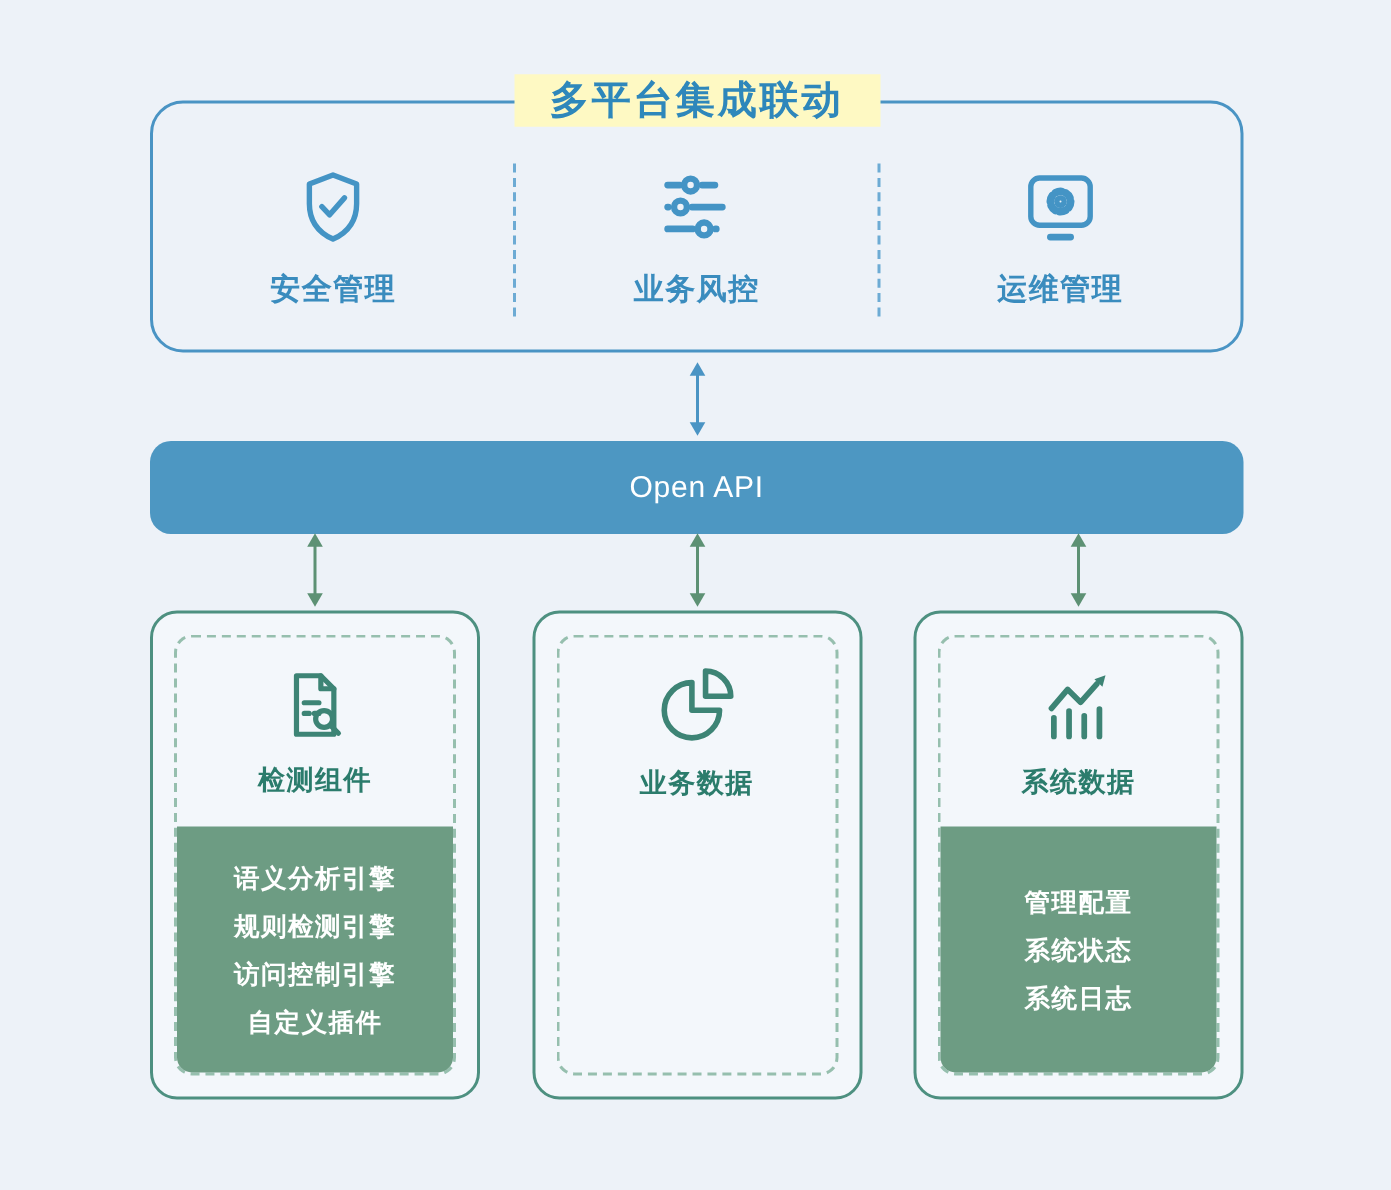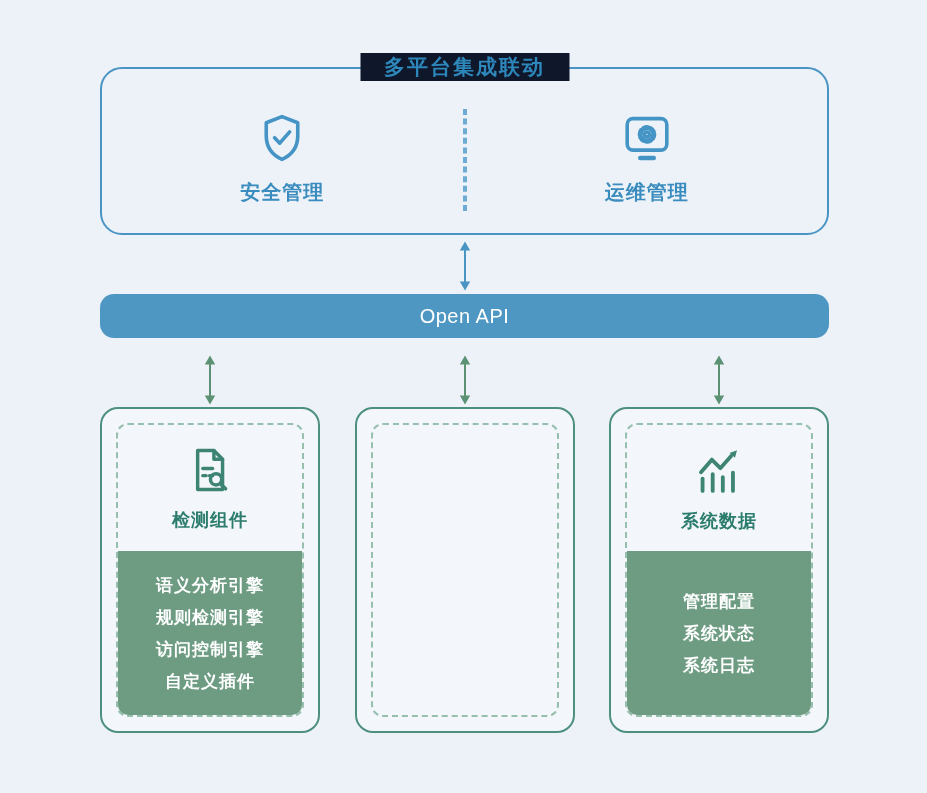--- a/index.html
+++ b/index.html
@@ -13,22 +13,22 @@
 
   
   .top-box {
     position: absolute; left: 100px; top: 67px;
     width: 729px; height: 168px;
     border: 2px solid #4a94c4; border-radius: 22px;
   }
   .top-title {
     position: absolute; left: 50%; top: -2px;
     transform: translate(-50%, -50%);
-    background: #0f172a; padding: 0 24px;
-    font-size: 21px; font-weight: bold; color: #2e87bb;
+    background: #fef9c3; padding: 0 24px;
+    font-size: 26px; font-weight: bold; color: #2e87bb;
     letter-spacing: 2px; white-space: nowrap;
   }
   .top-items {
     position: absolute; inset: 0;
     display: flex; align-items: center; padding-top: 14px;
   }
   .top-item {
     flex: 1; display: flex; flex-direction: column;
     align-items: center; gap: 14px; color: #4494c5;
   }
@@ -50,21 +50,21 @@
     display: flex; justify-content: space-between;
   }
   .arrows-green-row { top: 355px; }
   .arrow-cell { width: 220px; display: flex; justify-content: center; }
   .arrow-blue { color: #4a94c4; }
   .arrow-green { color: #5d9174; }
 
   
   .api-bar {
     position: absolute; left: 100px; top: 294px;
-    width: 729px; height: 44px;
+    width: 729px; height: 62px;
     background: #4d97c2; border-radius: 14px;
     display: flex; align-items: center; justify-content: center;
     color: #ffffff; font-size: 20px; letter-spacing: 0.5px;
   }
 
   
   .cards-row { top: 407px; }
   .card {
     width: 220px; height: 326px;
     background: #f3f7fb;
@@ -109,20 +109,34 @@
       <div class="top-item">
         <svg width="54" height="54" viewBox="0 0 24 24" fill="none" stroke="currentColor" stroke-width="1.6" stroke-linecap="round" stroke-linejoin="round">
           <path d="M12 2.5 L19 5.2 V11 C19 16.2 16.2 19.6 12 21.5 C7.8 19.6 5 16.2 5 11 V5.2 Z"></path>
           <path d="M8.7 11.9 L11 14.3 L15.4 9.3"></path>
         </svg>
         <div class="label">安全管理</div>
       </div>
 
       <div class="v-divider"></div>
 
+      <div class="top-item">
+        <svg width="54" height="54" viewBox="0 0 24 24" fill="none" stroke="currentColor" stroke-width="2" stroke-linecap="round" stroke-linejoin="round">
+          <path d="M3.6 5.5 H7.2"></path>
+            <circle cx="10.4" cy="5.5" r="1.9" stroke-width="1.9"></circle>
+            <path d="M13.8 5.5 H17.6"></path>
+          <path d="M3.6 12 H3.8"></path>
+            <circle cx="7.4" cy="12" r="1.9" stroke-width="1.9"></circle>
+            <path d="M10.8 12 H19.8"></path>
+          <path d="M3.6 18.5 H11"></path>
+            <circle cx="14.4" cy="18.5" r="1.9" stroke-width="1.9"></circle>
+            <path d="M17.8 18.5 H18"></path>
+        </svg>
+        <div class="label">业务风控</div>
+      </div>
 
       <div class="v-divider"></div>
 
       <div class="top-item">
         <svg width="54" height="54" viewBox="0 0 24 24" fill="none" stroke="currentColor" stroke-width="1.6" stroke-linecap="round" stroke-linejoin="round">
           <rect x="3.2" y="3.4" width="17.6" height="14" rx="2.6"></rect>
           <circle cx="12" cy="10.4" r="3" stroke-width="2.3" stroke-dasharray="1.85 1.29"></circle>
           <circle cx="12" cy="10.4" r="1.1"></circle>
           <path d="M9 20.9 H15" stroke-width="2"></path>
         </svg>
@@ -185,20 +199,27 @@
           <div class="item">语义分析引擎</div>
           <div class="item">规则检测引擎</div>
           <div class="item">访问控制引擎</div>
           <div class="item">自定义插件</div>
         </div>
       </div>
     </div>
 
     <div class="card">
       <div class="card-inner">
+        <div class="card-top">
+          <svg width="56" height="56" viewBox="0 0 24 24" fill="none" stroke="currentColor" stroke-width="1.6" stroke-linecap="round" stroke-linejoin="round">
+            <path d="M10.4 5.6 A7.9 7.9 0 1 0 18.3 13.5 L10.4 13.5 Z"></path>
+            <path d="M14.3 2.3 A7.2 7.2 0 0 1 21.5 9.5 L14.3 9.5 Z"></path>
+          </svg>
+          <div class="card-title">业务数据</div>
+        </div>
       </div>
     </div>
 
     <div class="card">
       <div class="card-inner">
         <div class="card-top">
           <svg width="54" height="54" viewBox="0 0 24 24" fill="none" stroke="currentColor" stroke-width="1.7" stroke-linecap="round" stroke-linejoin="round">
             <path d="M4.7 15.8 V21.3"></path>
             <path d="M9.2 13.8 V21.3"></path>
             <path d="M13.7 15.2 V21.3"></path>

